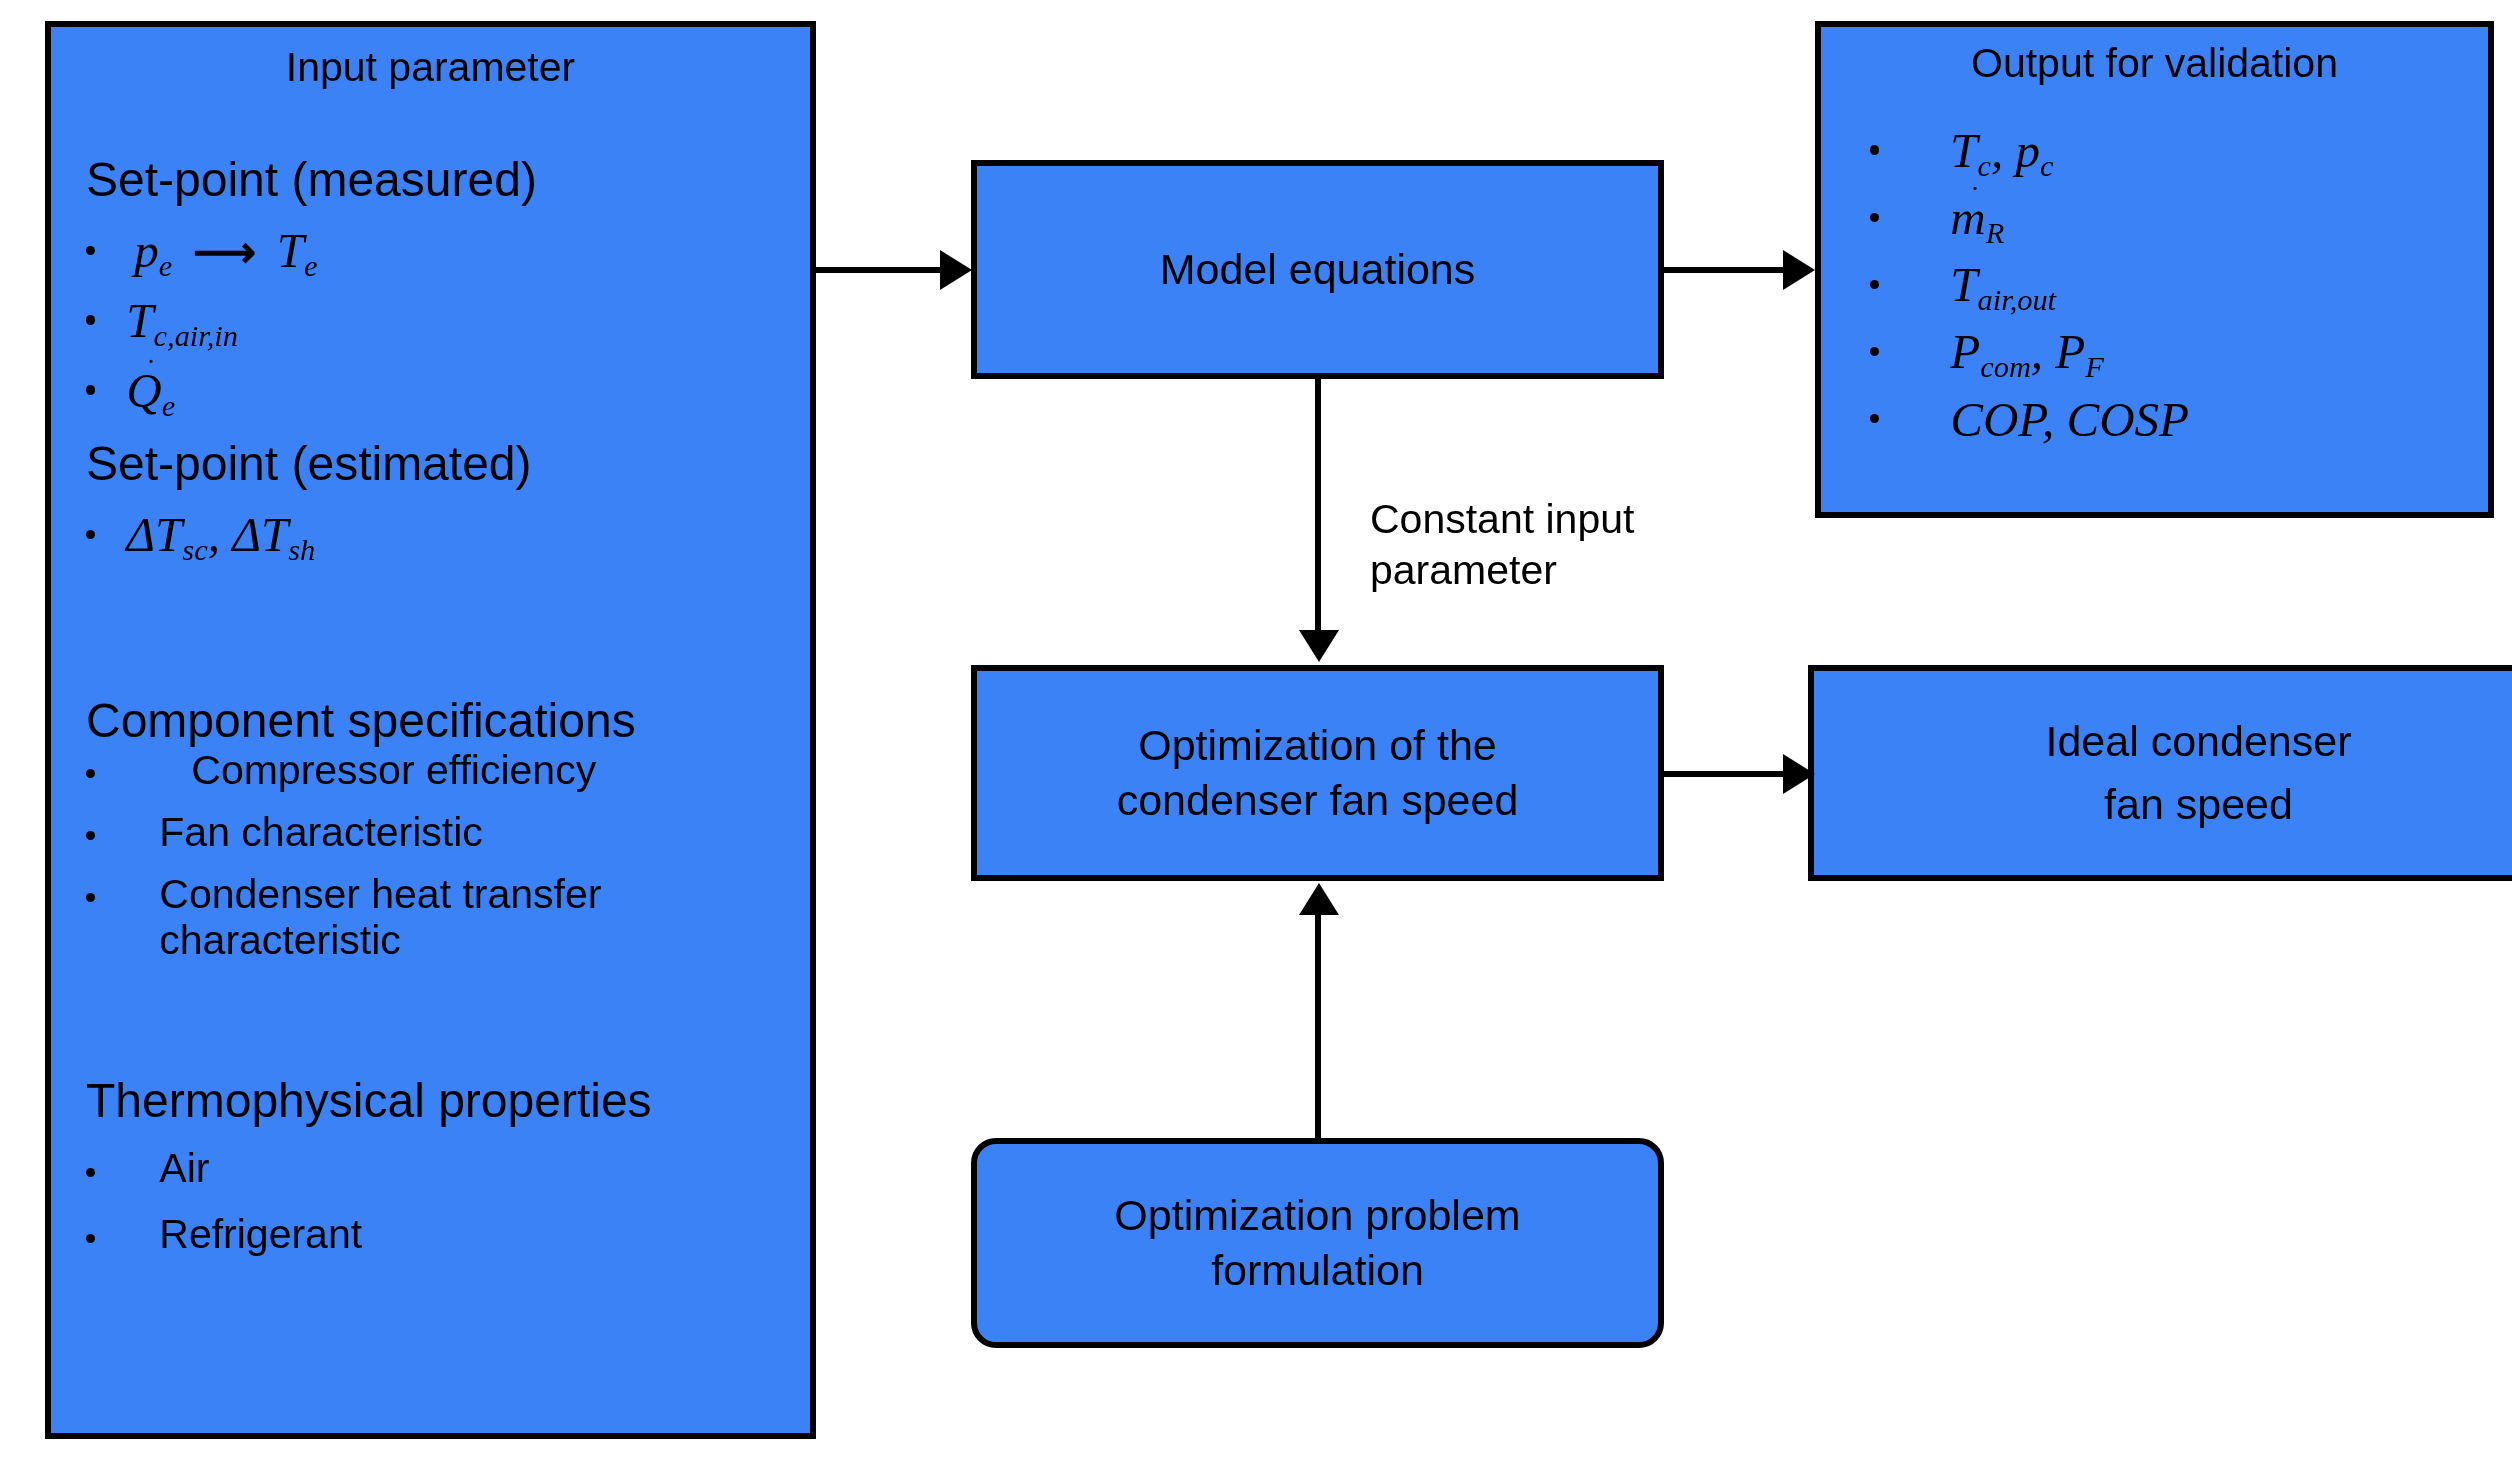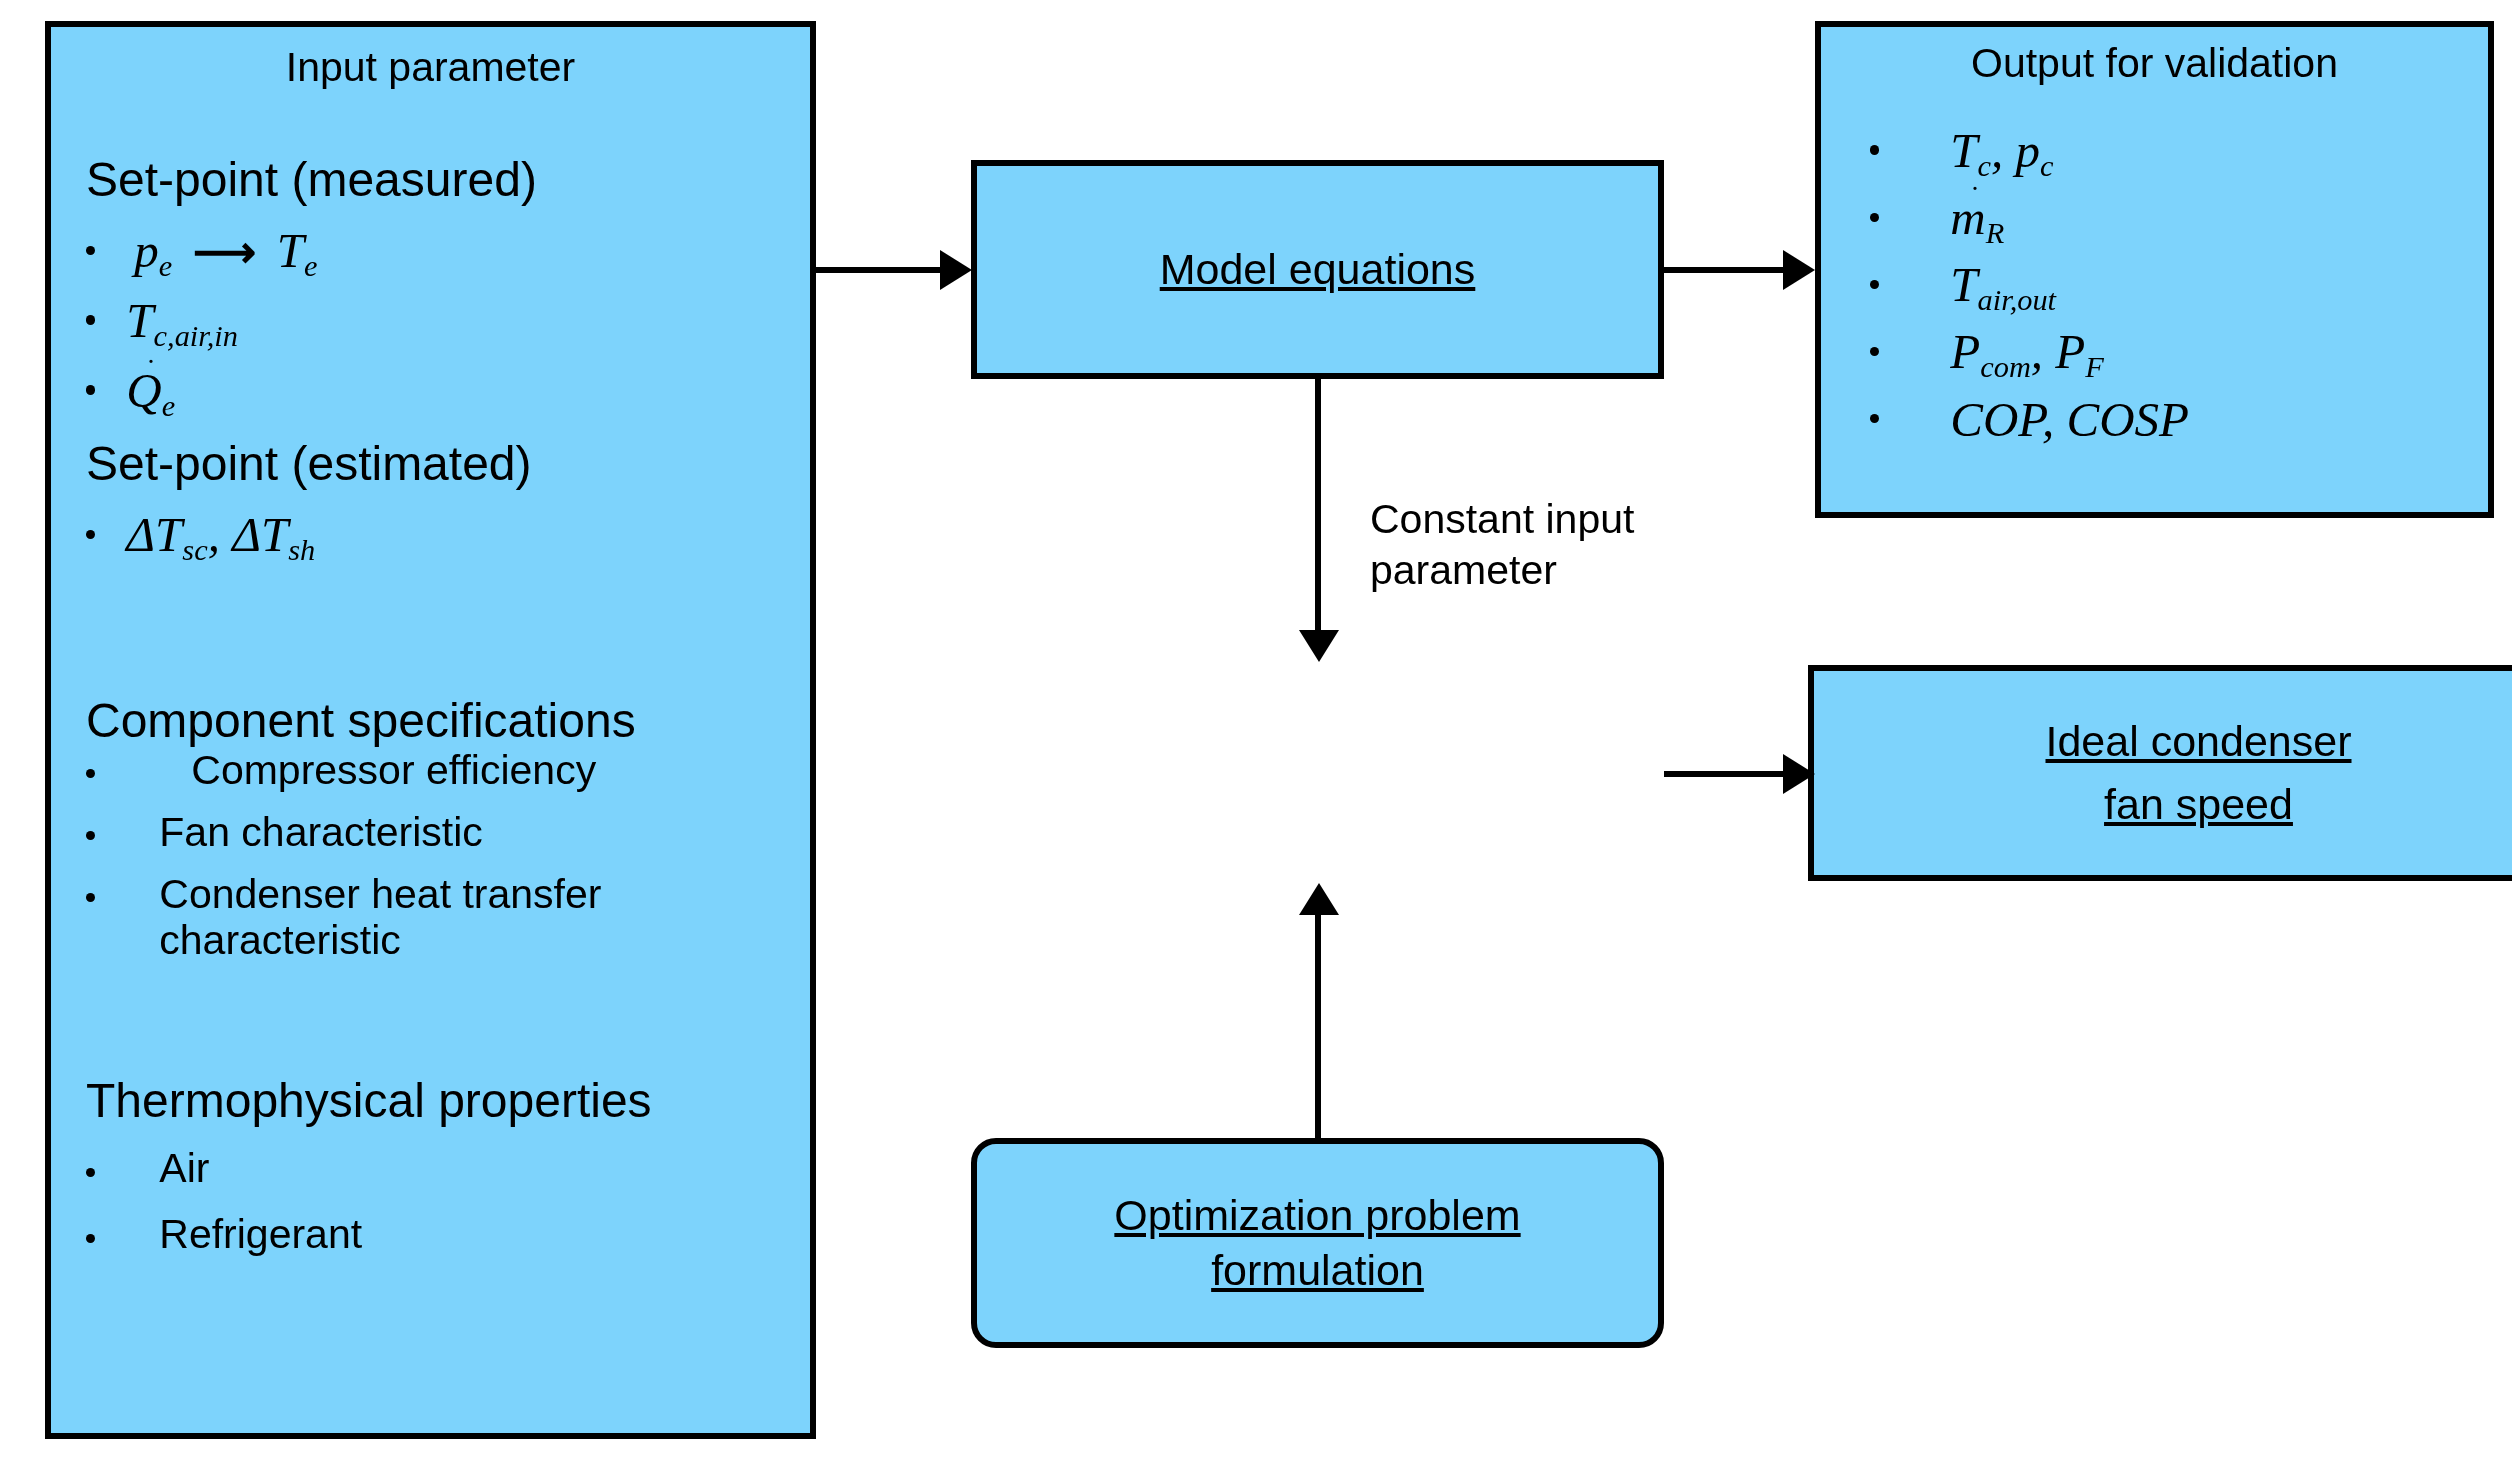--- a/index.html
+++ b/index.html
@@ -1,19 +1,19 @@
 <!DOCTYPE html>
 <html style="font-size:10.7px"><head>
 <meta charset="utf-8">
 <style>
   html,body{margin:0;padding:0;background:#ffffff;}
   body{width:2512px;height:1468px;font-family:"Liberation Sans",sans-serif;color:#000;}
   #stage{position:relative;width:2512px;height:1468px;overflow:hidden;background:#fff;}
 
-  .box{position:absolute;border:6.7px solid #000;background:#7dd3fc;box-sizing:border-box;text-decoration:underline;}
+  .box{position:absolute;border:6.7px solid #000;background:#3b82f6;box-sizing:border-box;}
   .box-title{position:absolute;left:0;right:0;text-align:center;font-size:41px;line-height:1.05;}
 
   .ctr{display:flex;align-items:center;justify-content:center;text-align:center;font-size:43px;line-height:1.28;}
 
   
   .section-head{font-size:48px;line-height:1.1;}
   .bullet-row{display:flex;align-items:flex-start;font-size:41px;line-height:1.12;}
   .bullet-dot{flex:0 0 auto;width:9.3px;height:9.3px;border-radius:50%;background:#000;margin-top:21.4px;}
   .bullet-txt{flex:1 1 auto;}
 
@@ -150,20 +150,24 @@
 
       <div class="bullet-row" style="margin-top:8px;">
         <span class="bullet-dot"></span>
         <span class="bullet-txt" style="padding-left:71px;">
           <span class="mi">COP, COSP</span>
         </span>
       </div>
     </div>
   </div>
 
+  <div class="box ctr" style="left:971px;top:665px;width:693px;height:216px;flex-direction:column;">
+    <span>Optimization of the</span>
+    <span>condenser fan speed</span>
+  </div>
 
   <div class="box ctr" style="left:1808px;top:665px;width:781px;height:216px;flex-direction:column;gap:8px;">
     <span>Ideal condenser</span>
     <span>fan speed</span>
   </div>
 
   <div class="box ctr" style="left:971px;top:1138px;width:693px;height:210px;flex-direction:column;border-radius:25px;">
     <span>Optimization problem</span>
     <span>formulation</span>
   </div>

